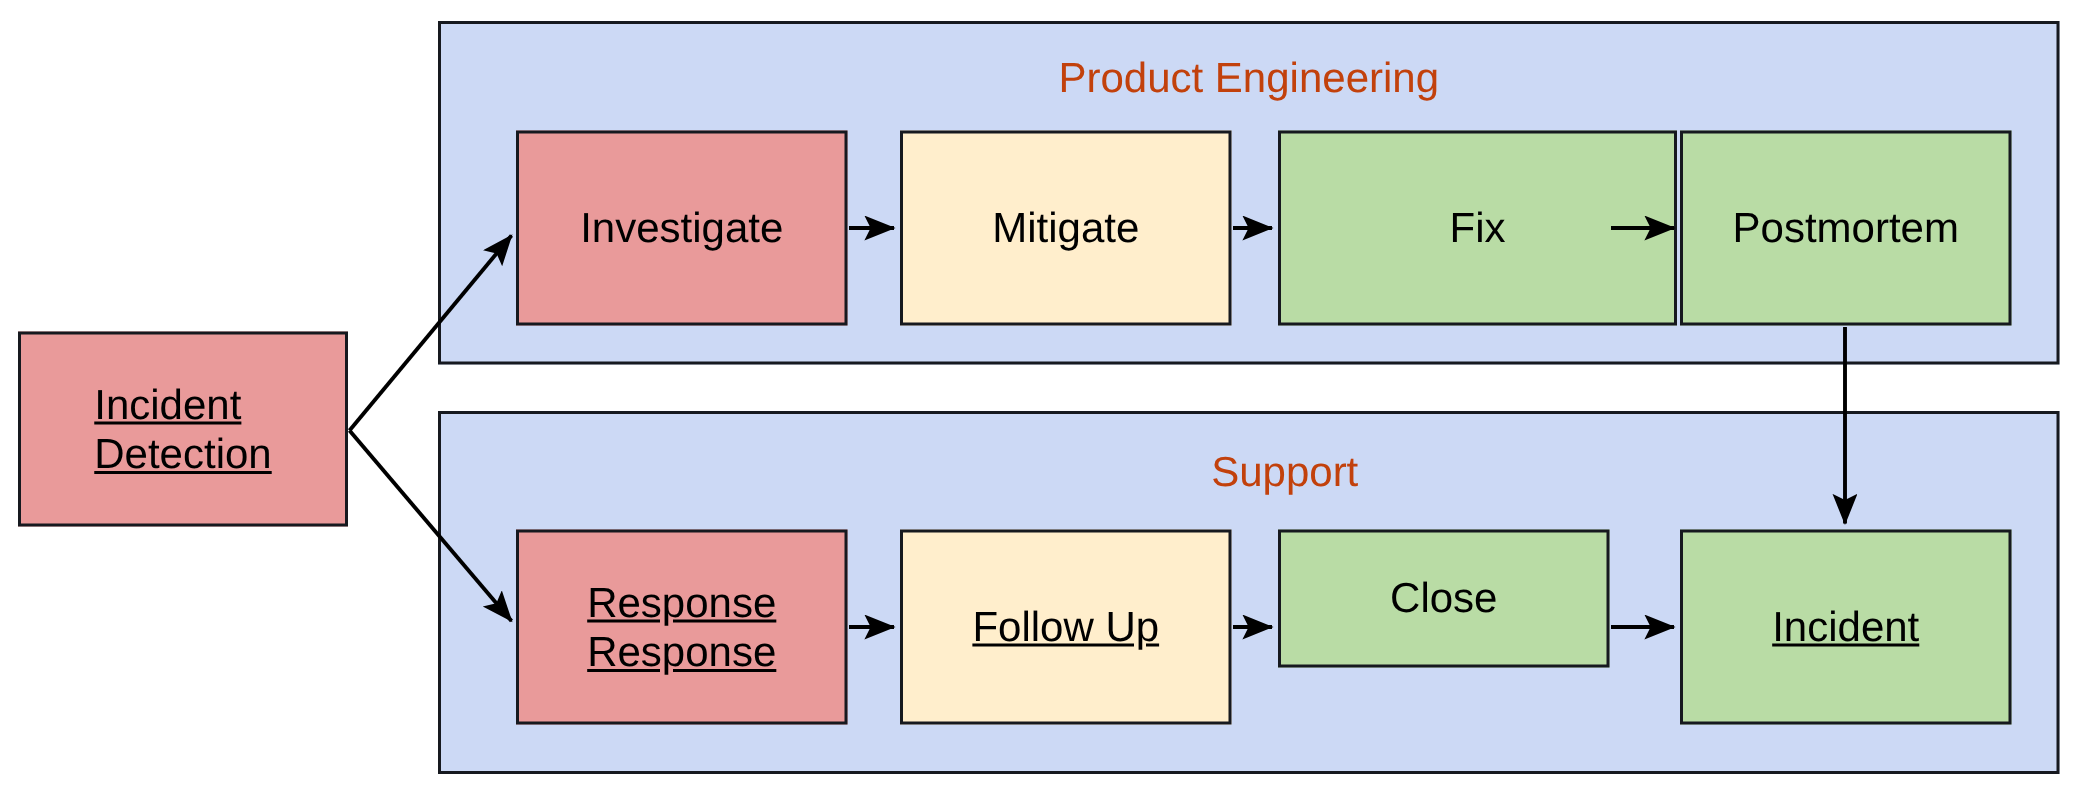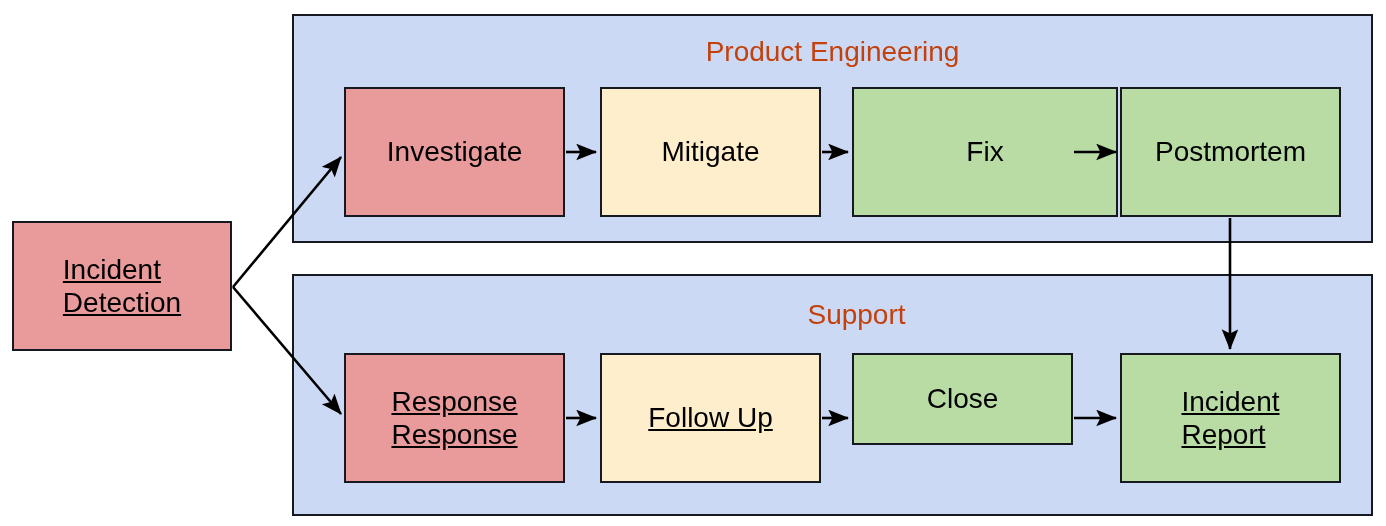--- a/index.html
+++ b/index.html
@@ -98,21 +98,20 @@
   </div>
   <div class="node yellow" style="left:600px; top:353px; width:221px; height:130px;text-decoration:underline;">
     <span>Follow Up</span>
   </div>
   <div class="node green" style="left:852px; top:353px; width:221px; height:92px;">
     <span>Close</span>
   </div>
   <div class="node green" style="left:1120px; top:353px; width:221px; height:130px;">
     <span>
       <span class="node-label">Incident</span>
-      <span class="node-label">Report</span>
     </span>
   </div>
 
   <svg class="edges" viewBox="0 0 1386 526" width="1386" height="526">
     <defs>
       <marker id="ah" markerWidth="9" markerHeight="9" refX="7.6" refY="3.2" orient="auto" markerUnits="strokeWidth">
         <path d="M0,0 L8,3.2 L0,6.4 L1.6,3.2 z" fill="#000000"></path>
       </marker>
     </defs>
 

